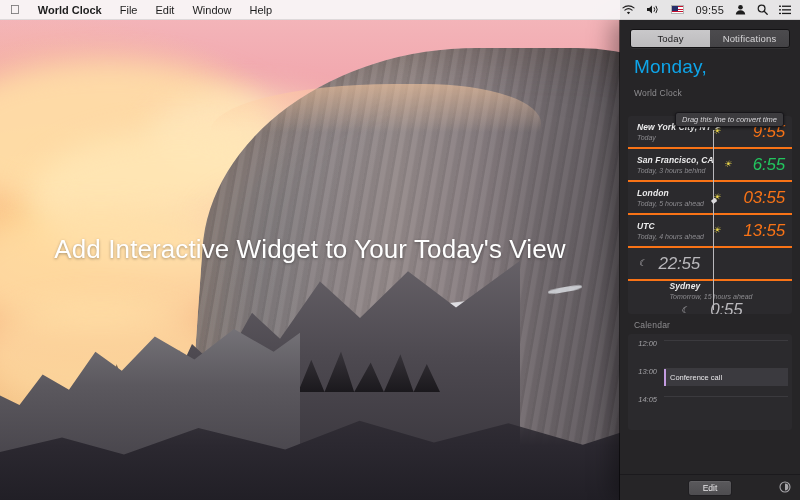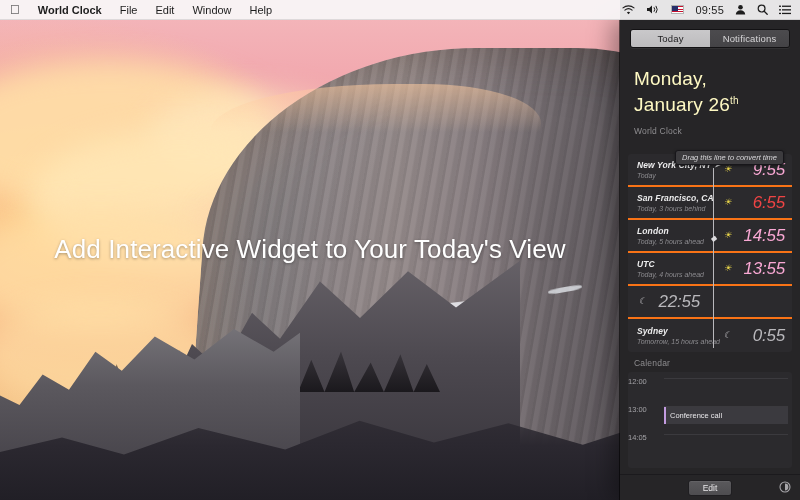--- a/index.html
+++ b/index.html
@@ -131,22 +131,22 @@
     box-shadow:0 1px 0 rgba(255,255,255,.05);
   }
   .nc-tab {
     flex:1; display:flex; align-items:center; justify-content:center;
     font-size:9.5px; letter-spacing:.15px; cursor:default;
   }
   .nc-tab.active { background:linear-gradient(to bottom,#c9c8ca,#bdbcbe); color:#232224; }
   .nc-tab.inactive { background:linear-gradient(to bottom,#4c4b4e,#444346); color:#d7d6d8; }
 
   #nc-date {
-    padding:20px 12px 4px 14px;
-    font-size:19px; font-weight:300; line-height:22px; color:#fef9c3;
+    padding:8px 12px 4px 14px;
+    font-size:19px; font-weight:300; line-height:22px; color:#0ea5e9;
     letter-spacing:.2px;
   }
   #nc-date sup { font-size:10px; vertical-align:super; }
 
   .section-title {
     padding:6px 0 4px 14px; font-size:8.5px; color:#8e8d90; letter-spacing:.2px;
   }
 
   
   #world-clock-widget { position:relative; margin:0 8px;font-style:italic; }
@@ -163,43 +163,43 @@
   #convert-handle {
     position:absolute; left:81px; top:80px; width:9px; height:9px; z-index:3;
     color:#dcdbde; font-size:8px; line-height:9px; text-align:center;
   }
   #clock-rows { background:#2b2a2d; border-radius:3px; overflow:hidden; margin-top:14px; }
   .clock-row {
     position:relative; display:flex; align-items:center;
     height:33px; padding:0 7px 0 9px;
     border-bottom:2px solid #f97316;
   }
-  .clock-row:last-child { border-bottom:none; }
+  .clock-row:last-child { border-bottom:none;flex-direction:column; }
   .clock-city { flex:1; min-width:0; }
   .city-name {
     font-size:8.5px; color:#ececed; font-weight:bold; letter-spacing:.1px;
     display:flex; align-items:center; gap:3px; white-space:nowrap;
   }
   .loc-arrow { color:#ececed; font-size:8px; line-height:8px; }
   .city-sub { font-size:7px; color:#8c8b8f; margin-top:2px; white-space:nowrap; }
   .clock-right { display:flex; align-items:center; gap:4px; }
   .daynight { width:11px; text-align:center; font-size:9px; line-height:11px; }
   .daynight.sun { color:#e8d44a; }
   .daynight.moon { color:#bfbec2; }
   .clock-time { font-size:17px; font-weight:300; min-width:48px; text-align:right; letter-spacing:-.2px; }
-  .clock-time.day { color:#f9a8d4; }
+  .clock-time.day { color:#f97316;margin-left:11px; }
   .clock-time.night { color:#b9b8bc; }
-  .clock-time.neutral { color:#ef4444; }
+  .clock-time.neutral { color:#22c55e; }
 
   
   #calendar-widget { margin:0 8px; background:#2b2a2d; border-radius:3px; padding:6px 0 6px 0; }
   .cal-row { position:relative; height:28px; display:flex; align-items:flex-start; }
   .cal-time {
-    width:34px; padding-right:5px;
-    font-size:7.5px; color:#a3a2a6; line-height:1;
+    width:34px; text-align:right; padding-right:5px;
+    font-size:7.5px; color:#a3a2a6; line-height:1;font-style:italic;
   }
   .cal-line { position:absolute; left:36px; right:4px; top:0; height:1px; background:#3b3a3e; }
   .cal-event {
     position:absolute; left:36px; right:4px; top:1px; height:17px;
     background:#3b3a3f; display:flex; align-items:flex-start;
     padding:4px 0 0 6px;
   }
   .cal-event-bar { position:absolute; left:0; top:0; bottom:0; width:2px; background:#c39be0; }
   .cal-event-title { font-size:7.5px; color:#e7e6e9; }
 
@@ -305,23 +305,20 @@
 
     <div id="nc-tabs">
       <div class="nc-tab active">Today</div>
       <div class="nc-tab inactive">Notifications</div>
     </div>
 
     <div id="nc-scroll">
 
       <div id="nc-date">
         <div>Monday,</div>
-        <div>
-          <span>January 26</span><sup>th</sup>
-        </div>
       </div>
 
       <div class="section-title">World Clock</div>
 
       <div id="world-clock-widget">
         <div id="convert-tooltip">Drag this line to convert time</div>
         <div id="convert-line"></div>
         <div id="convert-handle">◆</div>
 
         <div id="clock-rows">
@@ -355,21 +352,21 @@
 
           <div class="clock-row">
             <div class="clock-city">
               <div class="city-name">
                 <span>London</span>
               </div>
               <div class="city-sub">Today, 5 hours ahead</div>
             </div>
             <div class="clock-right">
               <span class="daynight sun">☀</span>
-              <span class="clock-time day">14:55</span>
+              <span class="clock-time day">03:55</span>
             </div>
           </div>
 
           <div class="clock-row">
             <div class="clock-city">
               <div class="city-name">
                 <span>UTC</span>
               </div>
               <div class="city-sub">Today, 4 hours ahead</div>
             </div>

